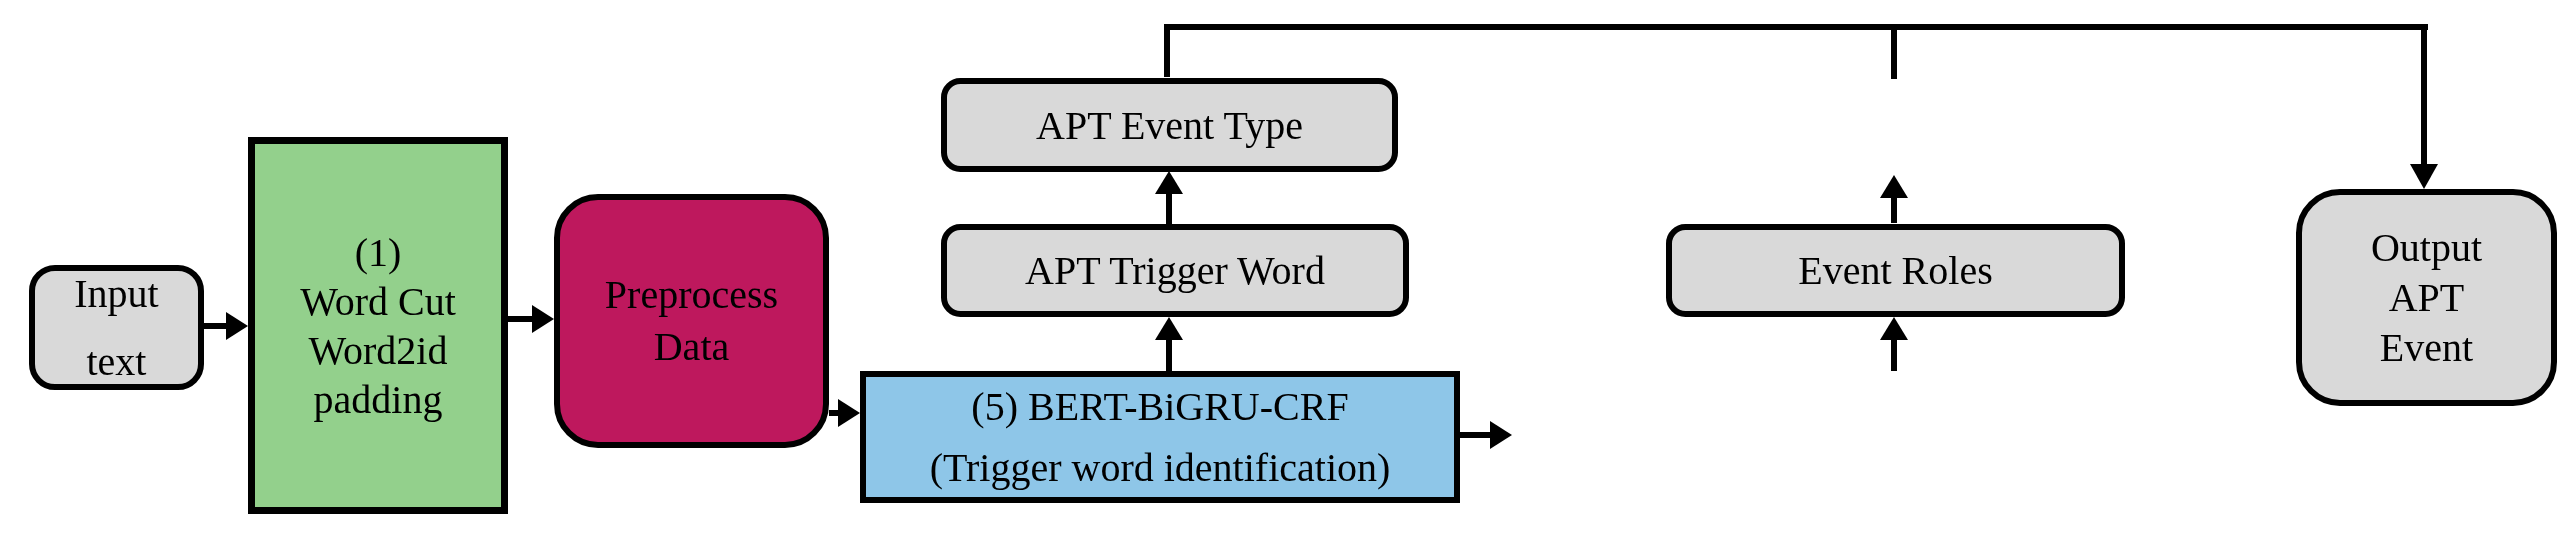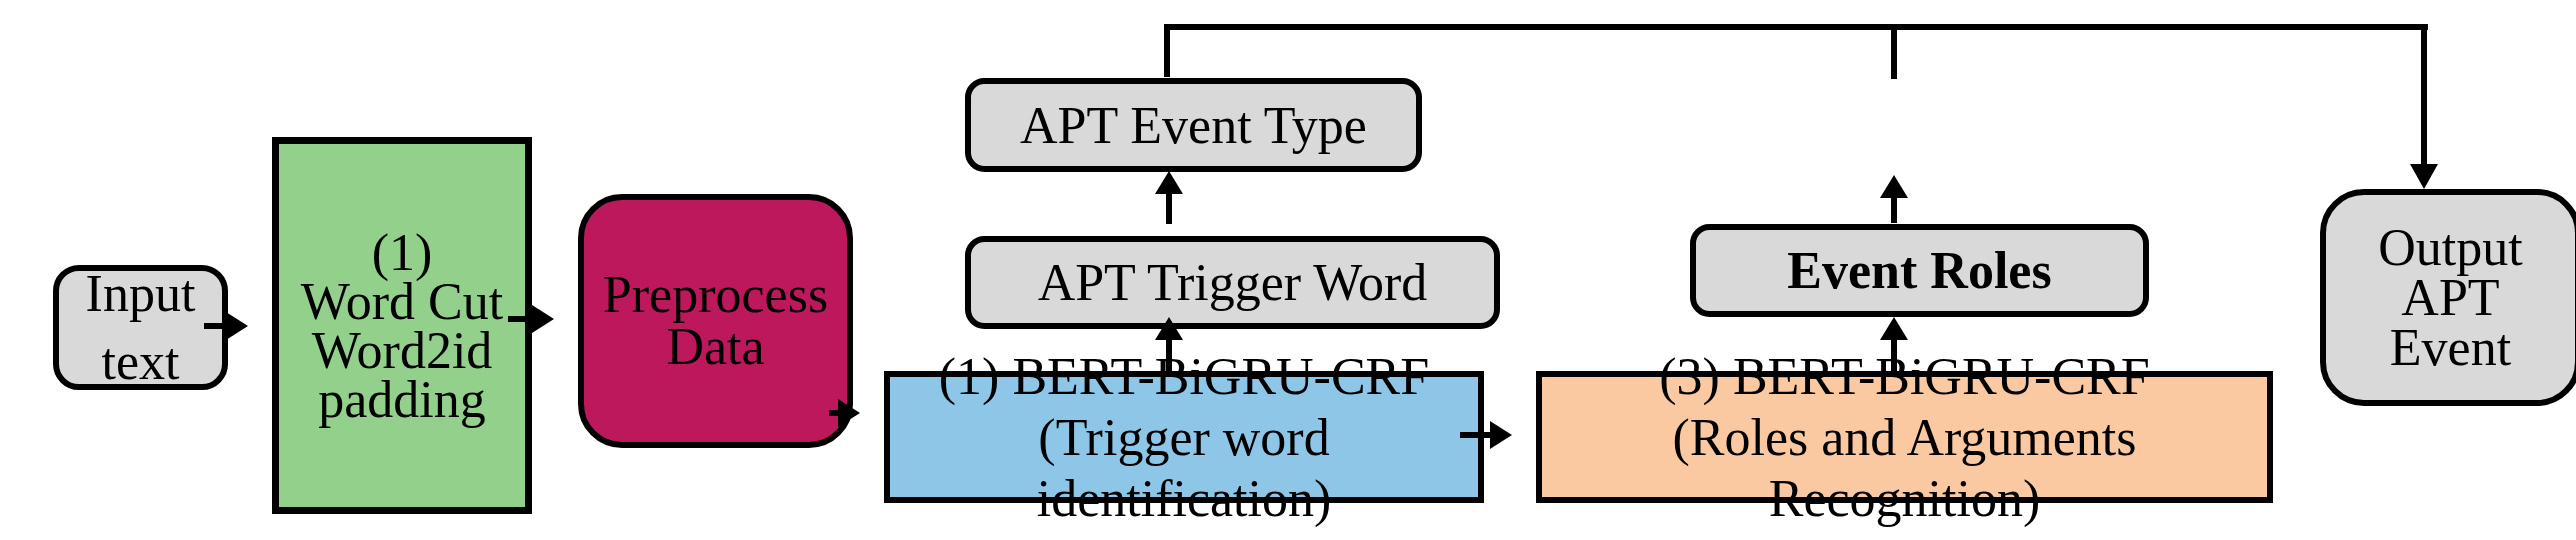--- a/index.html
+++ b/index.html
@@ -14,37 +14,36 @@
   }
   .node{
     position:absolute;
     box-sizing:border-box;
     border:6.2px solid #000;
     display:flex;
     align-items:center;
     justify-content:center;
     text-align:center;
     white-space:pre-line;
-    font-size:52px;
+    font-size:40px;
     line-height:53px;
     background:#d9d9d9;
-    margin-left:24px;
   }
   .rounded-sm{border-radius:19.4px;}
   .rounded-lg{border-radius:44px;}
 
   
   #input-text       {left:29px;   top:265px; width:175px;  height:125px; border-radius:26px; line-height:68px;}
   #green-box        {left:248px;  top:137px; width:260px;  height:377px; border-width:7px; line-height:49px;}
   #preprocess       {left:554px;  top:194px; width:275px;  height:254px; line-height:52px;}
   #blue-box         {left:860px; top:371px; width:600px;  height:132px; line-height:61px;}
   #orange-box       {left:1512px; top:371px; width:737px; height:132px; line-height:61px;}
-  #apt-trigger-word {left:941px; top:236px; width:535px;  height:93px;text-align:right;}
+  #apt-trigger-word {left:941px; top:224px; width:468px;  height:93px;text-align:right;}
   #apt-event-type   {left:941px; top:78px; width:457px;  height:94px;}
-  #event-roles      {left:1666px; top:224px; width:459px;  height:93px;font-weight:bold;}
+  #event-roles      {left:1666px; top:224px; width:459px;  height:93px;}
   #event-arguments  {left:1662px; top:80px; width:463px;  height:96px;}
   #output-apt-event {left:2296px; top:189px; width:261px;  height:217px; line-height:50px;}
 
   
   .line{position:absolute;background:#000;}
   .arrow-right{position:absolute;display:flex;align-items:center;}
   .arrow-right .shaft{flex:1;height:6.2px;background:#000;}
   .arrow-right .head{width:0;height:0;border-left:22px solid #000;border-top:14px solid transparent;border-bottom:14px solid transparent;}
   .arrow-up{position:absolute;display:flex;flex-direction:column;align-items:center;}
   .arrow-up .head{width:0;height:0;border-bottom:23.6px solid #000;border-left:14px solid transparent;border-right:14px solid transparent;}
@@ -77,29 +76,27 @@
 text</div>
 
   <div class="node" id="green-box" style="background-color: rgb(147, 208, 140);">(1)
 Word Cut
 Word2id
 padding</div>
 
   <div class="node rounded-lg" id="preprocess" style="background-color: #be185d;">Preprocess
 Data</div>
 
-  <div class="node" id="blue-box" style="background-color: rgb(142, 198, 232);">(1) BERT-BiGRU-CRF
+  <div class="node" id="blue-box" style="background-color: rgb(142, 198, 232);">(5) BERT-BiGRU-CRF
 (Trigger word identification)</div>
 
   <div class="node rounded-sm" id="apt-trigger-word" style="background-color: rgb(217, 217, 217);">APT Trigger Word</div>
 
   <div class="node rounded-sm" id="apt-event-type" style="background-color: rgb(217, 217, 217);">APT Event Type</div>
 
-  <div class="node" id="orange-box" style="background-color: rgb(250, 201, 161);">(3) BERT-BiGRU-CRF
-(Roles and Arguments Recognition)</div>
 
   <div class="node rounded-sm" id="event-roles" style="background-color: rgb(217, 217, 217);">Event Roles</div>
 
 
   <div class="node rounded-lg" id="output-apt-event" style="background-color: rgb(217, 217, 217);">Output
 APT
 Event</div>
 
   <div class="arrow-right" id="a-input-step1">
     <div class="shaft"></div>

